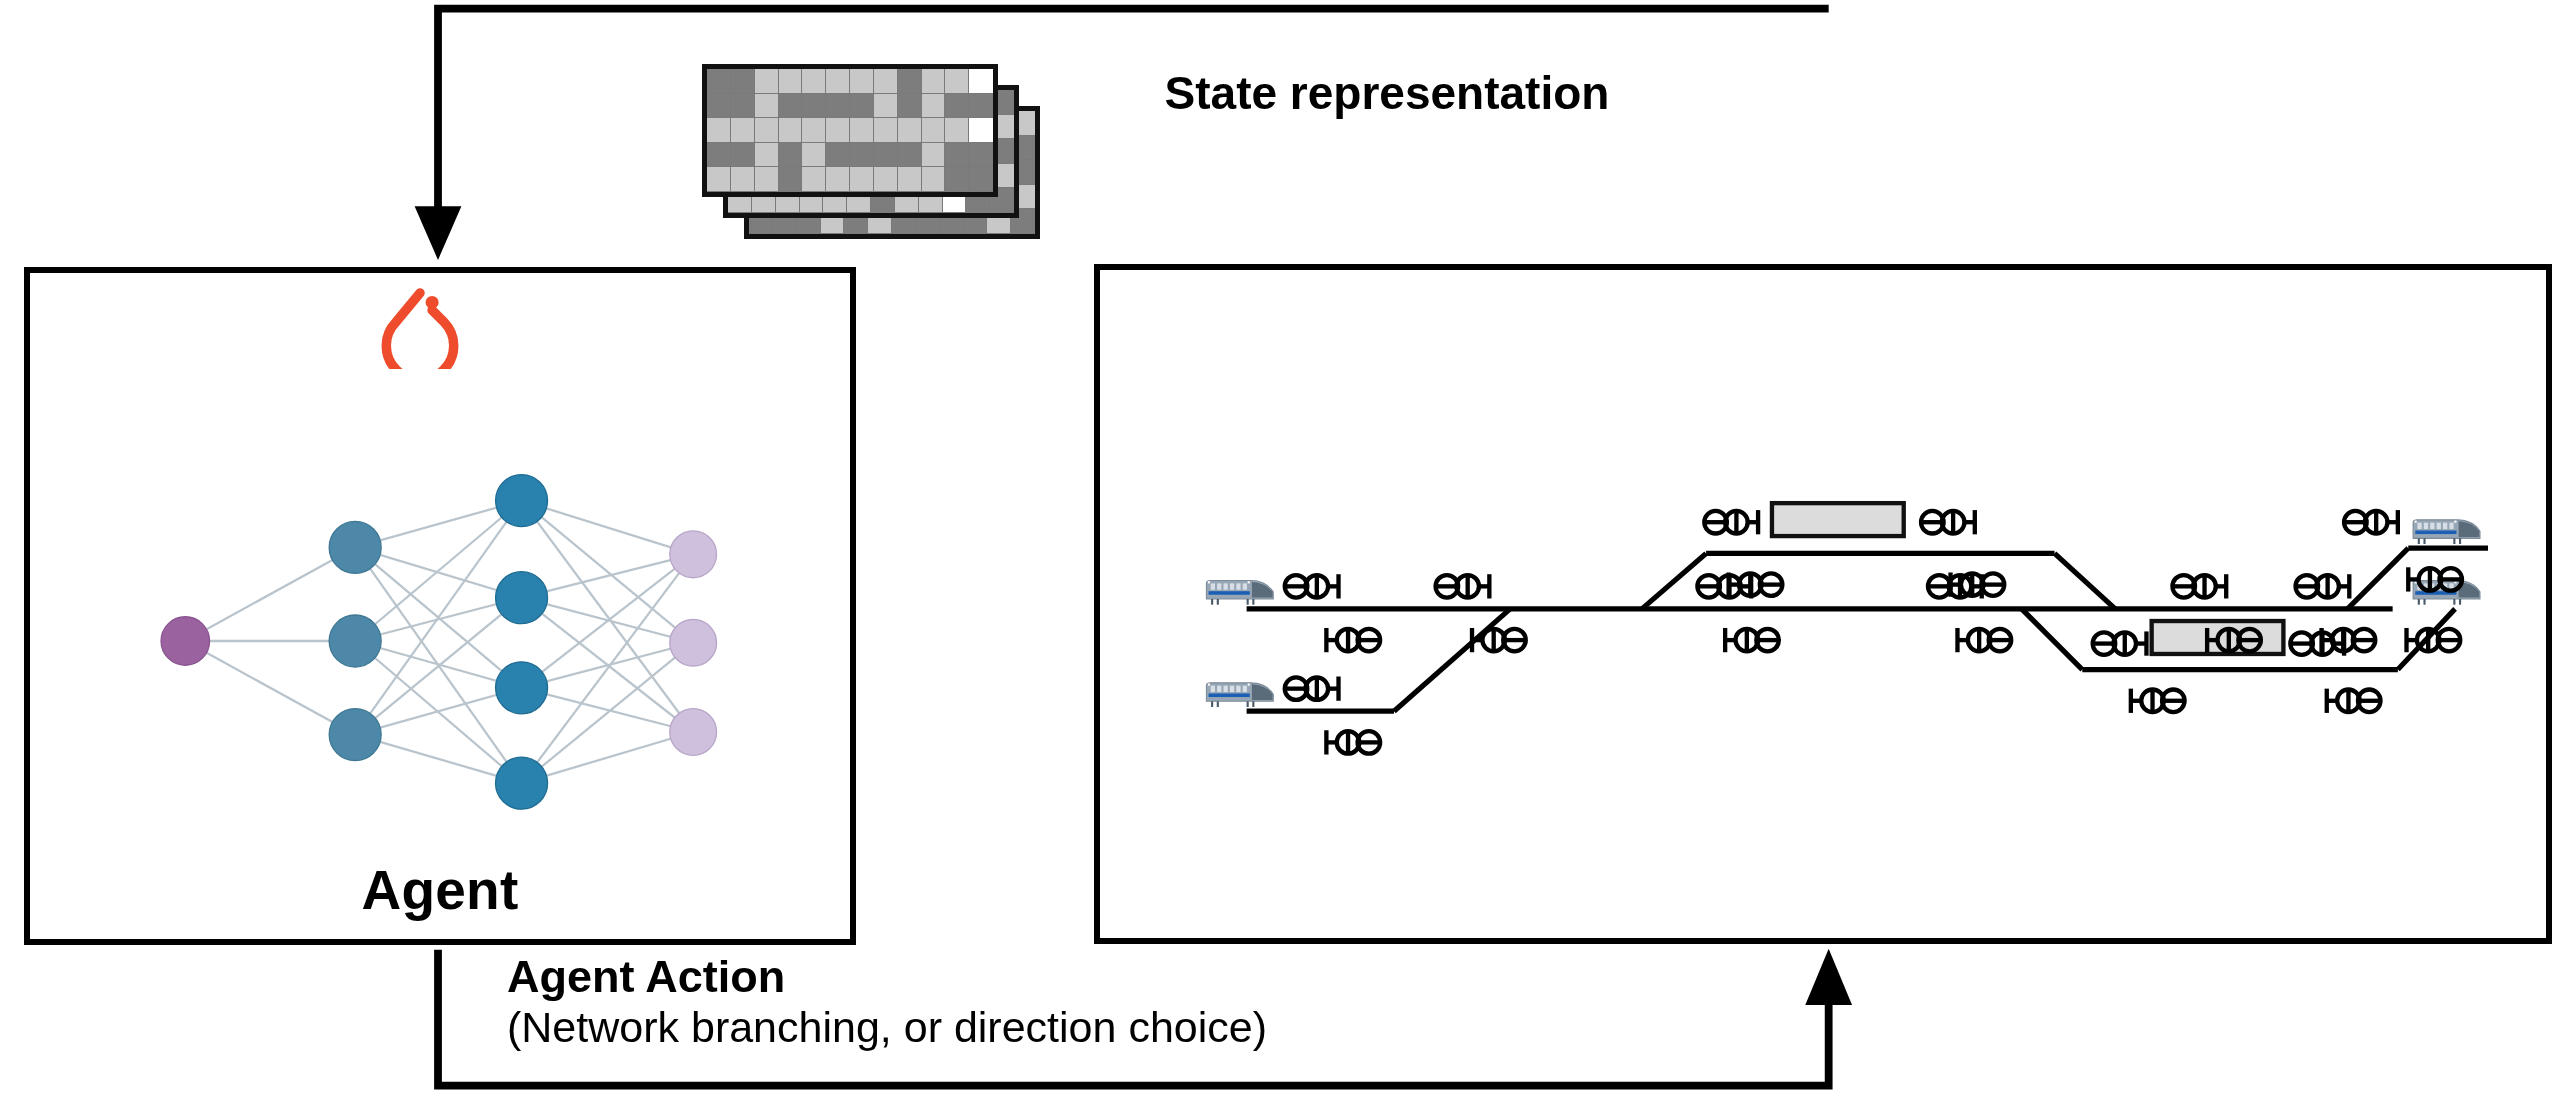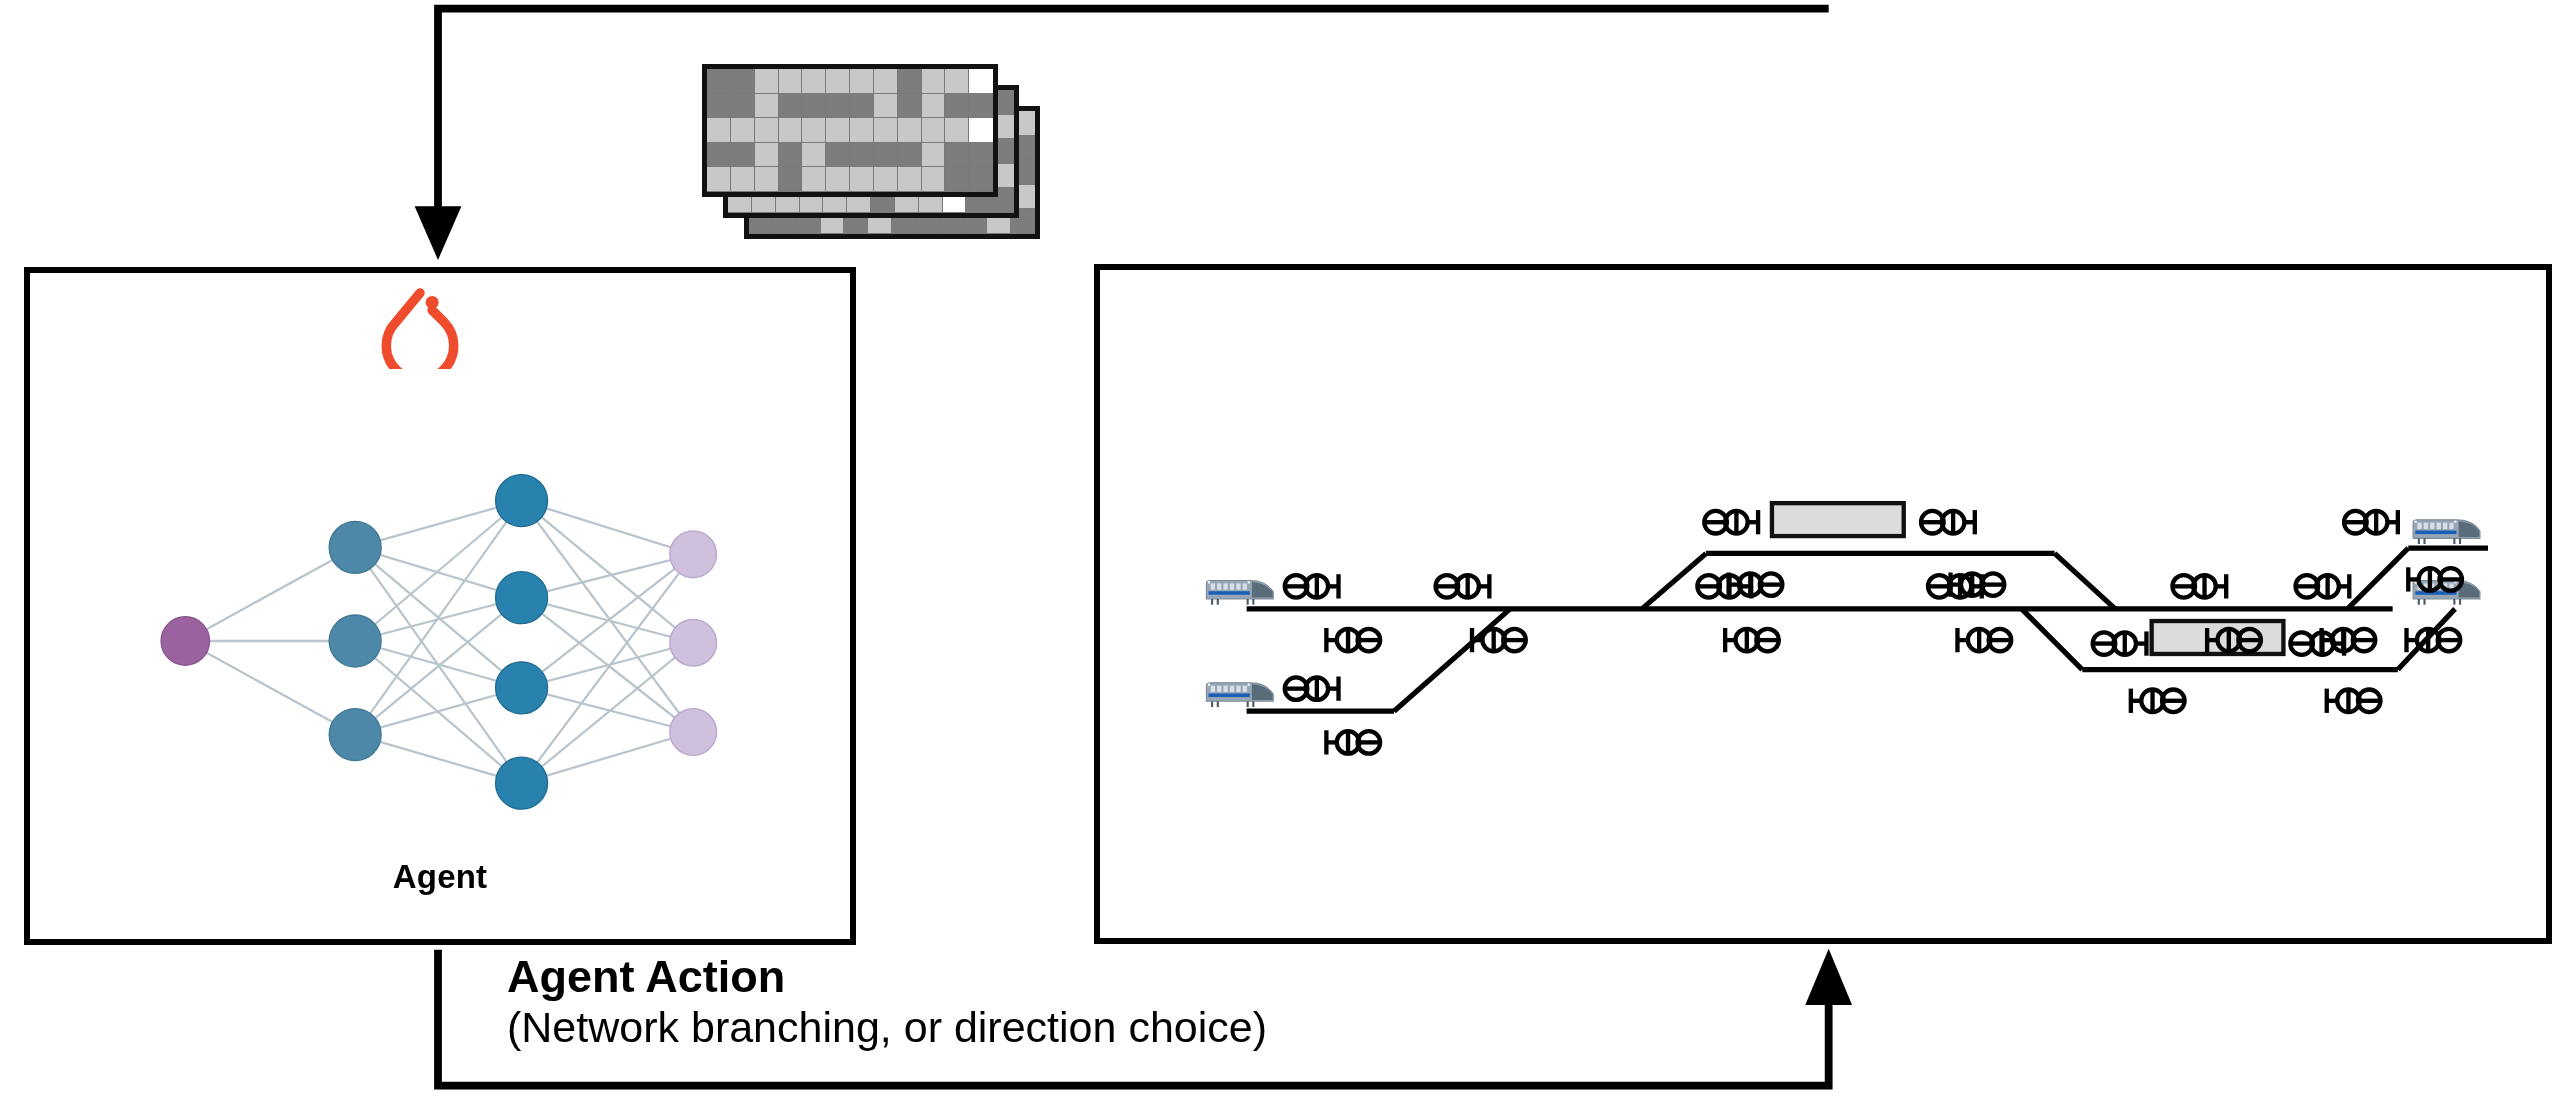--- a/index.html
+++ b/index.html
@@ -12,21 +12,21 @@
   .box{
     position:absolute;border:6px solid #000;background:#fff;box-sizing:border-box;
   }
   #agent-box{left:24px;top:267px;width:832px;height:678px;}
   #env-box{left:1094px;top:264px;width:1458px;height:680px;}
 
   .blabel{
     position:absolute;text-align:center;color:#000;font-weight:bold;
     letter-spacing:0.2px;
   }
-  #agent-label{left:24px;top:858px;width:832px;font-size:33px;}
+  #agent-label{left:24px;top:858px;width:832px;font-size:55px;}
   #env-label{left:1094px;top:856px;width:1458px;font-size:43px;}
 
   
   #state-caption{
     position:absolute;left:1075px;top:68px;width:624px;text-align:center;color:#000;
   }
   #state-caption .l1{font-size:46px;font-weight:bold;line-height:1.12;}
   #state-caption .l2{font-size:43px;font-weight:normal;line-height:1.2;}
 
   
@@ -431,20 +431,21 @@
         <div style="background: rgb(200, 200, 200);"></div>
         <div style="background: rgb(200, 200, 200);"></div>
         <div style="background: rgb(200, 200, 200);"></div>
         <div style="background: rgb(200, 200, 200);"></div>
         <div style="background: rgb(125, 125, 125);"></div>
         <div style="background: rgb(125, 125, 125);"></div>
       </div>
   </div>
 
   <div id="state-caption">
+    <div class="l1">State representation</div>
   </div>
 
   <div id="action-caption">
     <div class="l1">Agent Action</div>
     <div class="l2">(Network branching, or direction choice)</div>
   </div>
 
 </div>
 
 

